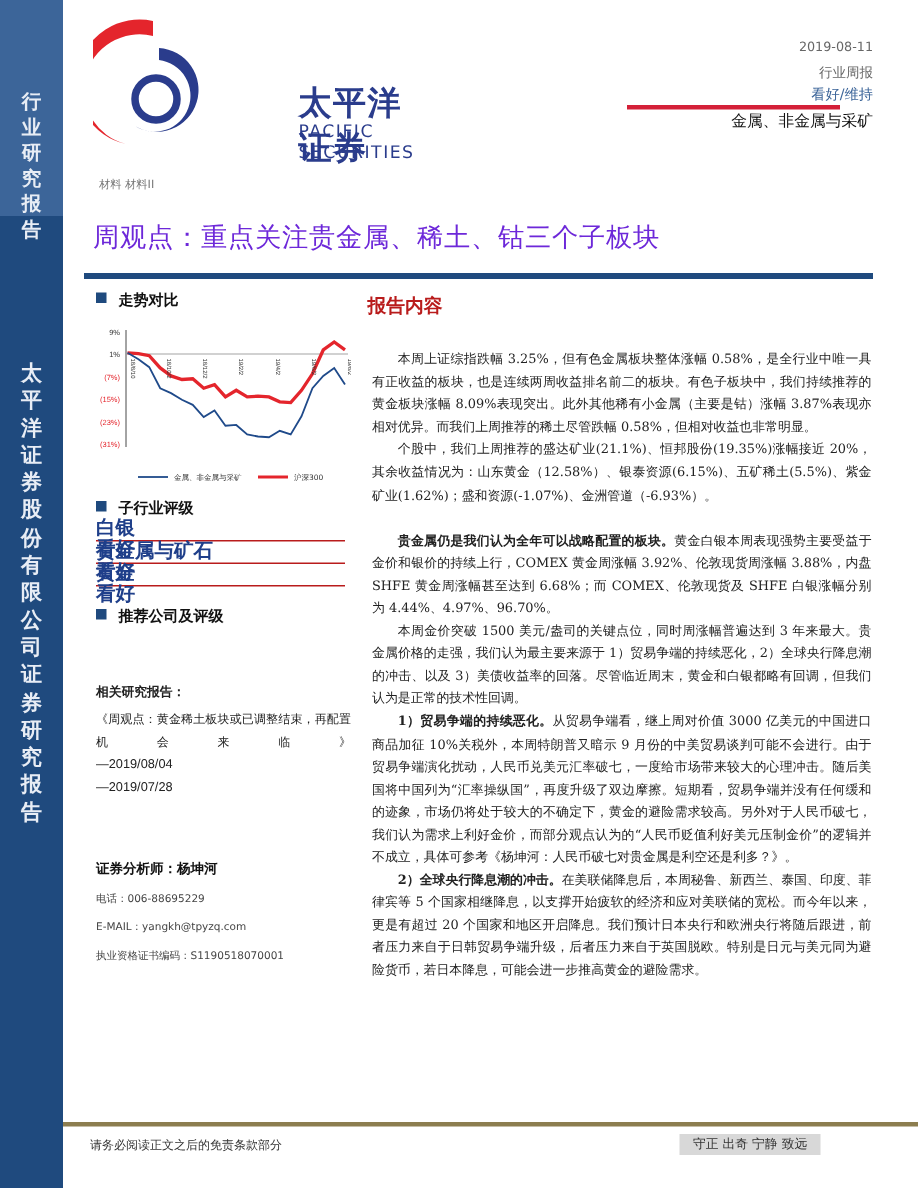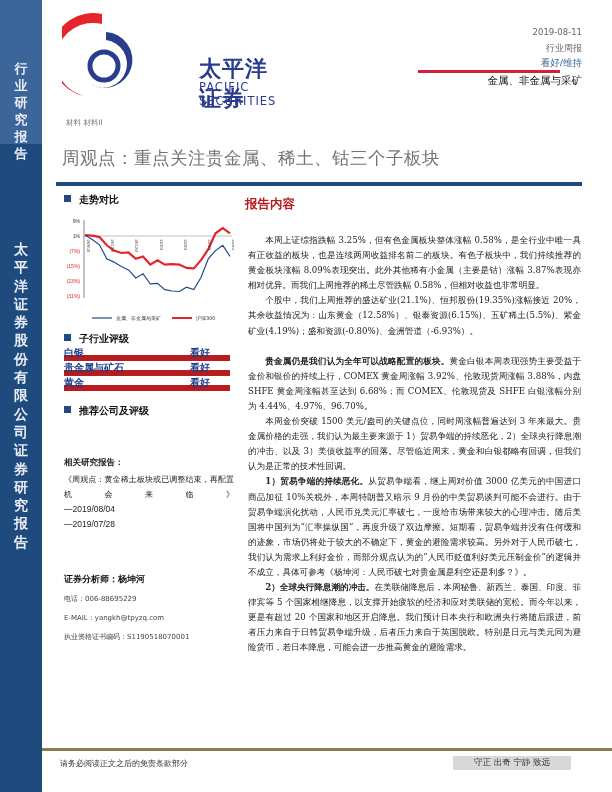--- a/index.html
+++ b/index.html
@@ -20,51 +20,51 @@
              font-size:11.5px; color:#2a3c8c; letter-spacing:1px; }
   .category { position:absolute; left:66px; top:118px; font-size:7.5px; color:#777; font-family:"DejaVu Sans", sans-serif; }
 
   .hdr-right { position:absolute; right:30px; text-align:right; font-family:"DejaVu Sans", sans-serif; }
   .hdr-date { top:27px; font-size:8.5px; color:#666; }
   .hdr-type { top:42px; font-size:9px; color:#666; }
   .hdr-rating { top:57px; font-size:9.5px; color:#3c6599; }
   .hdr-redline { position:absolute; left:418px; top:70px; width:142px; height:3px; background:#d42038; }
   .hdr-sector { top:74px; font-size:10.5px; color:#111; }
 
-  .title { position:absolute; left:62px; top:146px; font-size:17.5px; color:#737373; letter-spacing:0.5px; }
+  .title { position:absolute; left:62px; top:146px; font-size:17.5px; color:#6d28d9; letter-spacing:0.5px; }
   .title-rule { position:absolute; left:56px; top:182px; width:526px; height:4px; background:#1f4a7e; }
 
   .sec-head { position:absolute; font-family:"DejaVu Sans", sans-serif; font-weight:bold; font-size:10px; color:#111; }
   .sec-head .sq { display:inline-block; width:7px; height:7px; background:#1f4a7e; margin-right:8px; vertical-align:1px; }
 
   .chart { position:absolute; left:62px; top:212px; width:172px; height:118px; }
 
   .rating-table { position:absolute; left:64px; top:346px; width:166px; font-family:"DejaVu Sans", sans-serif; }
-  .rating-row { display:flex; justify-content:space-between; height:15px; line-height:14px; font-size:10px;
-                font-weight:bold; color:#1f3f8a; border-bottom:6px solid #b91c1c; }
+  .rating-row { display:flex; justify-content:space-between; height:15px; line-height:14px; font-size:13px;
+                font-weight:bold; color:#1f3f8a; border-bottom:1px solid #b91c1c;flex-direction:column; }
   .rating-row .r { width:40px; }
 
   .related { position:absolute; left:64px; top:455px; width:170px; font-size:8px; line-height:15px; color:#222; }
   .related .h { font-family:"DejaVu Sans", sans-serif; font-weight:bold; font-size:8.5px; margin-bottom:2px; }
   .related .date { font-family:"Liberation Sans", sans-serif; font-size:8.5px; }
   .related .ttl { text-align:justify; text-align-last:justify; }
 
   .analyst { position:absolute; left:64px; top:573px; width:175px; font-family:"DejaVu Sans", sans-serif; font-size:7px; color:#444; }
   .analyst .nm { font-weight:bold; font-size:9px; color:#111; margin-bottom:8px; }
   .analyst div { margin-bottom:9px; }
 
   .content-title { position:absolute; left:245px; top:196px; font-size:12.5px; font-weight:bold; color:#b91c1c; }
   .body { position:absolute; left:248px; top:233px; width:333px; font-size:8.6px; line-height:15.1px; color:#222; text-align:justify; }
   .body p { text-indent:2em; }
   .body p.gap { margin-top:15px; }
   .body b { font-weight:bold; }
 
   .footer-rule { position:absolute; left:42px; top:748px; width:570px; height:3px; background:#8c7d4f; }
   .footer-left { position:absolute; left:60px; top:758px; font-size:8px; color:#333; }
-  .footer-right { position:absolute; left:453px; top:756px; padding:1px 21px; background:#d8d8d8; font-size:8.5px; color:#333; }
+  .footer-right { position:absolute; left:453px; top:756px; padding:1px 9px; background:#d8d8d8; font-size:8.5px; color:#333; }
 </style>
 </head>
 <body>
 
 <div class="sidebar"></div>
 <div class="sidebar-top"></div>
 <div class="vtext vt1" id="vt1">
     <span>行</span>
     <span>业</span>
     <span>研</span>
@@ -179,21 +179,21 @@
 <div class="analyst">
   <div class="nm">证券分析师：杨坤河</div>
   <div>电话：006-88695229</div>
   <div>E-MAIL：yangkh@tpyzq.com</div>
   <div>执业资格证书编码：S1190518070001</div>
 </div>
 
 <div class="content-title">报告内容</div>
 <div class="body">
   <p>本周上证综指跌幅 3.25%，但有色金属板块整体涨幅 0.58%，是全行业中唯一具有正收益的板块，也是连续两周收益排名前二的板块。有色子板块中，我们持续推荐的黄金板块涨幅 8.09%表现突出。此外其他稀有小金属（主要是钴）涨幅 3.87%表现亦相对优异。而我们上周推荐的稀土尽管跌幅 0.58%，但相对收益也非常明显。</p>
-  <p>个股中，我们上周推荐的盛达矿业(21.1%)、恒邦股份(19.35%)涨幅接近 20%，其余收益情况为：山东黄金（12.58%）、银泰资源(6.15%)、五矿稀土(5.5%)、紫金矿业(4.19%)；盛和资源(-0.80%)、金洲管道（-6.93%）。</p>
+  <p>个股中，我们上周推荐的盛达矿业(21.1%)、恒邦股份(19.35%)涨幅接近 20%，其余收益情况为：山东黄金（12.58%）、银泰资源(6.15%)、五矿稀土(5.5%)、紫金矿业(1.62%)；盛和资源(-1.07%)、金洲管道（-6.93%）。</p>
   <p class="gap"><b>贵金属仍是我们认为全年可以战略配置的板块。</b><span>黄金白银本周表现强势主要受益于金价和银价的持续上行，COMEX 黄金周涨幅 3.92%、伦敦现货周涨幅 3.88%，内盘SHFE 黄金周涨幅甚至达到 6.68%；而 COMEX、伦敦现货及 SHFE 白银涨幅分别为 4.44%、4.97%、96.70%。</span></p>
   <p>本周金价突破 1500 美元/盎司的关键点位，同时周涨幅普遍达到 3 年来最大。贵金属价格的走强，我们认为最主要来源于 1）贸易争端的持续恶化，2）全球央行降息潮的冲击、以及 3）美债收益率的回落。尽管临近周末，黄金和白银都略有回调，但我们认为是正常的技术性回调。</p>
   <p><b>1）贸易争端的持续恶化。</b><span>从贸易争端看，继上周对价值 3000 亿美元的中国进口商品加征 10%关税外，本周特朗普又暗示 9 月份的中美贸易谈判可能不会进行。由于贸易争端演化扰动，人民币兑美元汇率破七，一度给市场带来较大的心理冲击。随后美国将中国列为“汇率操纵国”，再度升级了双边摩擦。短期看，贸易争端并没有任何缓和的迹象，市场仍将处于较大的不确定下，黄金的避险需求较高。另外对于人民币破七，我们认为需求上利好金价，而部分观点认为的“人民币贬值利好美元压制金价”的逻辑并不成立，具体可参考《杨坤河：人民币破七对贵金属是利空还是利多？》。</span></p>
   <p><b>2）全球央行降息潮的冲击。</b><span>在美联储降息后，本周秘鲁、新西兰、泰国、印度、菲律宾等 5 个国家相继降息，以支撑开始疲软的经济和应对美联储的宽松。而今年以来，更是有超过 20 个国家和地区开启降息。我们预计日本央行和欧洲央行将随后跟进，前者压力来自于日韩贸易争端升级，后者压力来自于英国脱欧。特别是日元与美元同为避险货币，若日本降息，可能会进一步推高黄金的避险需求。</span></p>
 </div>
 
 <div class="footer-rule"></div>
 <div class="footer-left">请务必阅读正文之后的免责条款部分</div>
 <div class="footer-right">守正 出奇 宁静 致远</div>
 

